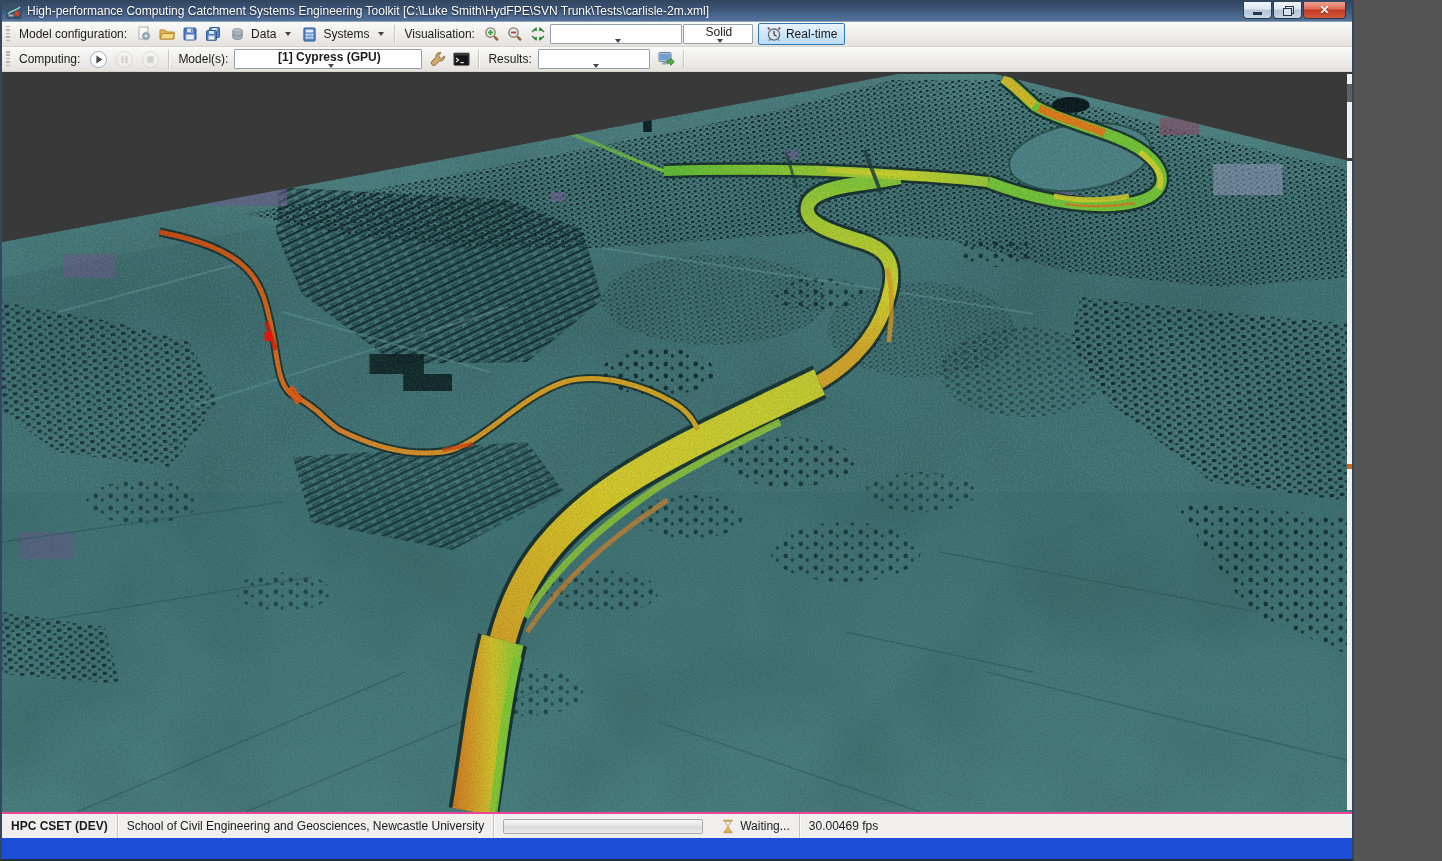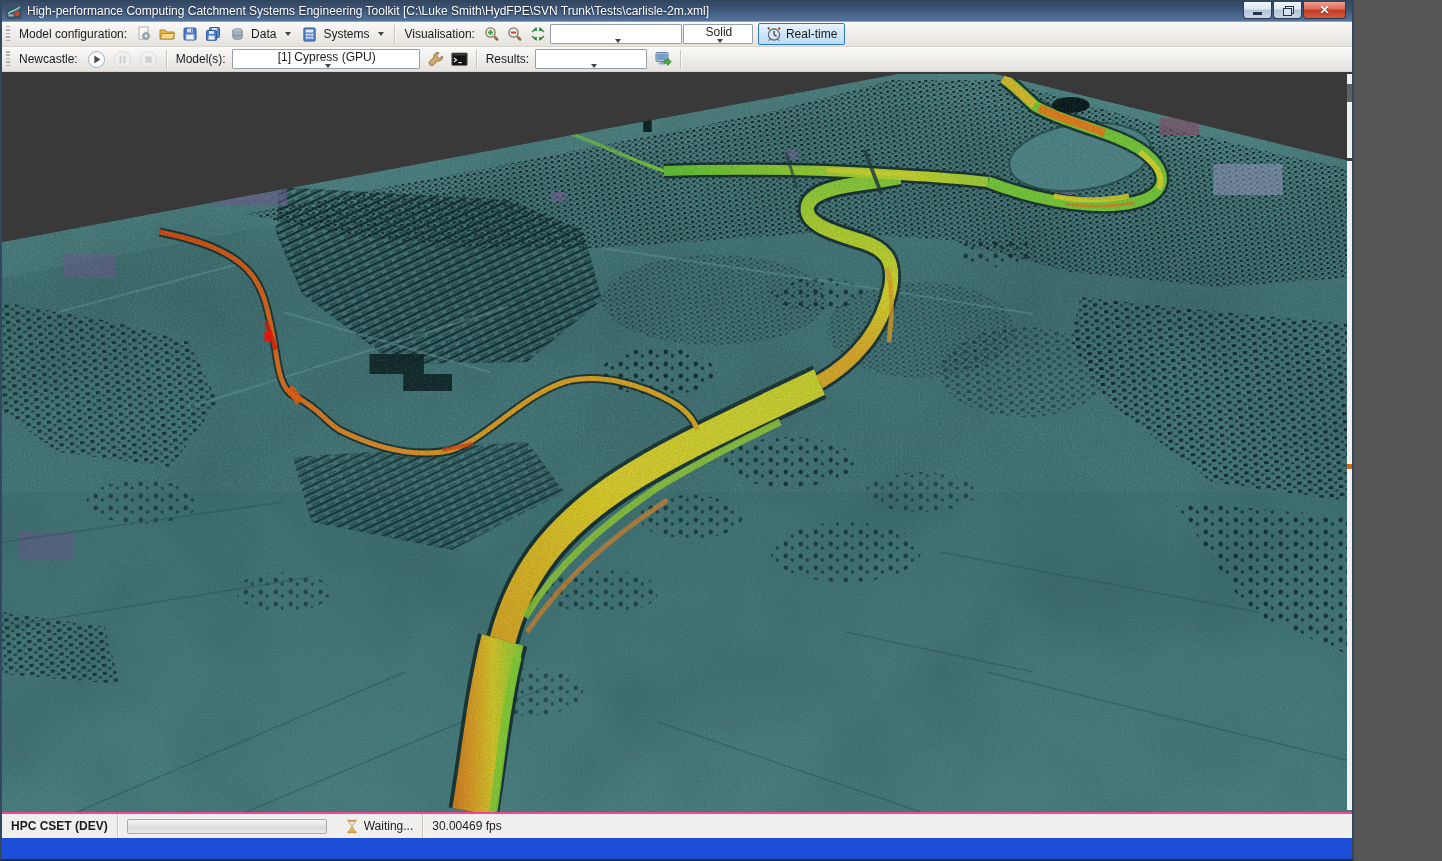--- a/index.html
+++ b/index.html
@@ -50,21 +50,21 @@
   .tbtn.disabledish{ opacity:.85; }
   .tbtn.off{ opacity:.55; }
   .tbtn-text{ display:flex; align-items:center; gap:6px; padding:0 4px; }
   .caret{ width:0; height:0; border-left:3.5px solid transparent; border-right:3.5px solid transparent;
     border-top:4px solid #444; margin-left:3px; }
   .sep{ width:1px; height:19px; background:#c8c4be; box-shadow:1px 0 0 #fbfaf8; margin:0 4px; }
   .combo{ height:20px; background:#fff; border:1px solid #96a0aa; border-radius:1px;
     display:flex; align-items:center; padding:0 4px 0 6px; white-space:nowrap; cursor:default;flex-direction:column; }
   .combo .val{ flex:1; overflow:hidden; }
   .combo.w-layer{ width:132px; } .combo.w-render{ width:70px; }
-  .combo.w-device{ width:188px; } .combo.w-results{ width:112px; }
+  .combo.w-device{ width:188px;font-weight:bold; } .combo.w-results{ width:112px; }
   .toggle-on{
     height:22px; display:flex; align-items:center; gap:4px; padding:0 7px; border-radius:2px;
     border:1px solid #2f78b8; background:linear-gradient(180deg,#e9f4fd,#cfe6f8 50%,#bcdcf6);
   }
   
   .viewport{ position:relative; height:740px; background:#3a3939; overflow:hidden; }
   .viewport svg.scene{ position:absolute; inset:0; width:100%; height:100%; display:block; }
   .vscroll{ position:absolute; top:2px; bottom:2px; right:0; width:5px; background:#f0f1ef; }
   .vscroll .thumb{ position:absolute; top:10px; left:0; width:5px; height:18px; background:#5d6164; }
   .vscroll .tick-dark{ position:absolute; top:84px; left:0; width:5px; height:3px; background:#3a3f42; }
@@ -243,21 +243,21 @@
           <path d="M8 8.6 V5 M8 8.6 l2.6 1.6" stroke="#2f3f52" stroke-width="1.3" fill="none"></path>
           <path d="M4 13.4 l-1.2 1.3 M12 13.4 l1.2 1.3" stroke="#5a6b7c" stroke-width="1.2"></path>
         </svg>
       </span>
       <span>Real-time</span>
     </span>
   </div>
 
   <div class="toolbar">
     <span class="grip"></span>
-    <span class="tlabel">Newcastle:</span>
+    <span class="tlabel">Computing:</span>
 
     <span class="tbtn">
       <span class="icon">
         <svg width="19" height="19" viewBox="0 0 19 19">
           <circle cx="9.5" cy="9.5" r="8" fill="#fdfdfd" stroke="#9db0c0"></circle>
           <path d="M7.4 5.6 v7.8 l6-3.9 z" fill="#4a4a4a"></path>
         </svg>
       </span>
     </span>
     <span class="tbtn off">
@@ -522,20 +522,23 @@
       <div class="thumb"></div>
       <div class="tick-dark"></div>
       <div class="tick-orange"></div>
     </div>
   </div>
 
   <div class="statusbar">
     <div class="spanel first">
       <span>HPC CSET (DEV)</span>
     </div>
+    <div class="spanel">
+      <span>School of Civil Engineering and Geosciences, Newcastle University</span>
+    </div>
     <div class="spanel" style="border-right:none;box-shadow:none;">
       <div class="progress"></div>
     </div>
     <div class="spanel">
       <span class="icon" style="margin-right:5px;">
         <svg width="14" height="15" viewBox="0 0 14 15">
           <rect x="2.4" y="0.8" width="9.2" height="1.5" fill="#c89a4a"></rect>
           <rect x="2.4" y="12.7" width="9.2" height="1.5" fill="#c89a4a"></rect>
           <path d="M3.4 2.3 h7.2 l-3.6 5.2 z" fill="#dce8f2" stroke="#c89a4a" stroke-width="0.8"></path>
           <path d="M3.4 12.7 h7.2 L7 7.5 z" fill="#e0b85c" stroke="#c89a4a" stroke-width="0.8"></path>

